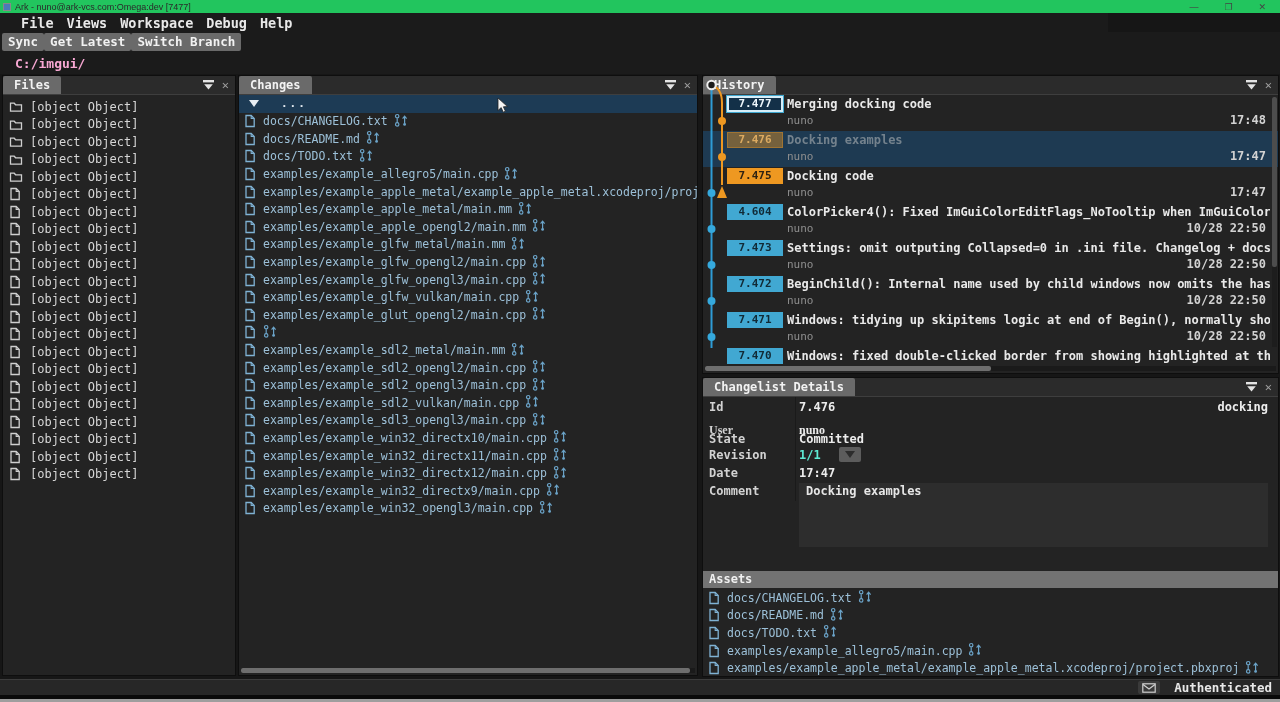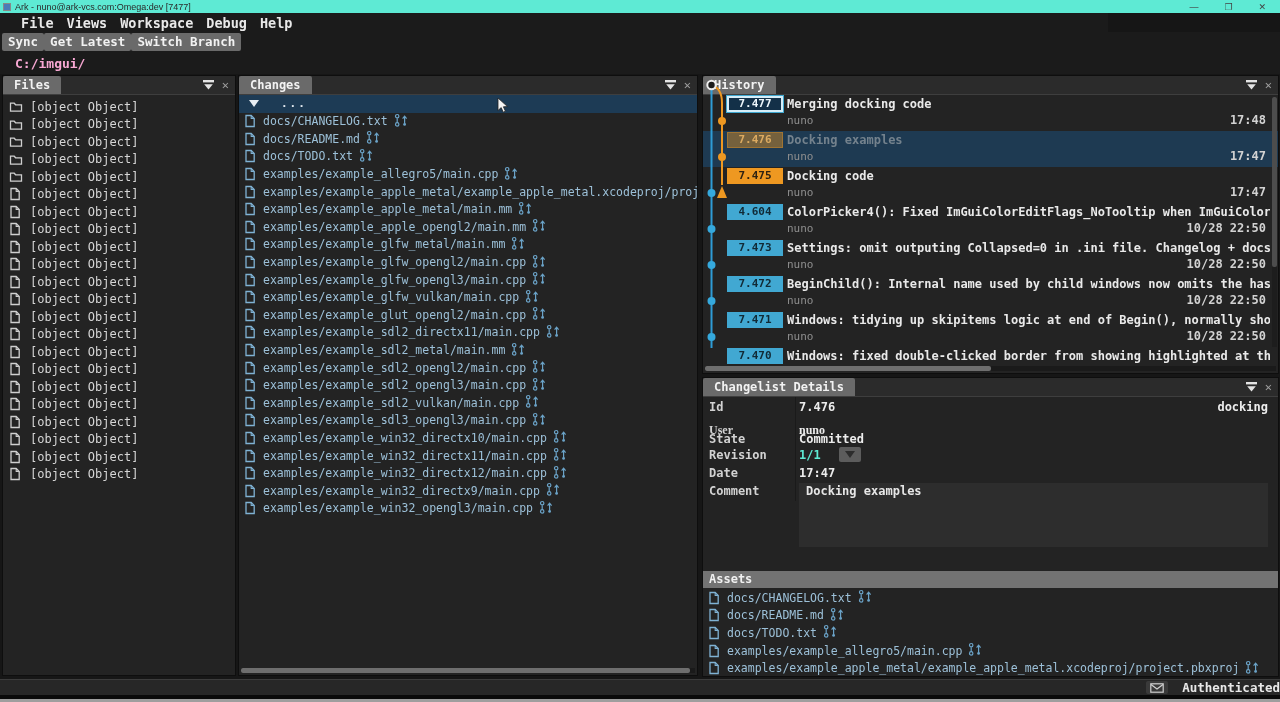--- a/index.html
+++ b/index.html
@@ -1,21 +1,21 @@
 <!DOCTYPE html>
 <html><head>
 <meta charset="utf-8">
 <style>
   * { margin:0; padding:0; box-sizing:border-box; }
   html,body { width:1280px; height:702px; overflow:hidden; background:#161616;
     font-family:"DejaVu Sans Mono", monospace; }
 
   
   #titlebar { position:absolute; left:0; top:0; width:1280px; height:13px;
-    background:#5eead4; display:flex; align-items:center;
+    background:#22c55e; display:flex; align-items:center;
     font-family:"Liberation Sans", sans-serif; font-size:9px; color:#2a2a2a; }
   #title-icon { width:8px; height:8px; background:#4a7cb8; border:1px solid #888;
     margin:0 4px 0 3px; }
   #win-controls { margin-left:auto; display:flex; gap:26px; padding-right:14px;
     color:#444; font-size:9px; }
   #win-controls span { cursor:default; }
 
   #menubar { position:absolute; left:0; top:13px; width:1108px; height:19px;
     background:#1b1b1b; display:flex; align-items:center; gap:13px;
     padding-left:21px; }
@@ -111,21 +111,21 @@
     background:#737373; color:#f0f0f0; font-size:12px; font-weight:700;
     line-height:17px; padding-left:6px; }
   #assets-list { position:absolute; left:0; right:0; top:192px; bottom:0; overflow:hidden; }
 
   
   #statusbar { position:absolute; left:0; top:679px; width:1280px; height:16px;
     background:#272727; border-top:1px solid #3c3c3c; display:flex;
     align-items:center; justify-content:flex-end; }
   #mail-box { width:22px; height:13px; background:#3a3a3a; border-radius:2px;
     display:flex; align-items:center; justify-content:center; margin-right:14px; }
-  #status-text { color:#e8e8e8; font-size:12.5px; font-weight:700; margin-right:0; }
+  #status-text { color:#e8e8e8; font-size:12.5px; font-weight:700; margin-right:8px; }
   #strip-black { position:absolute; left:0; top:695px; width:1280px; height:4px; background:#0a0a0a; }
   #strip-gray { position:absolute; left:0; top:699px; width:1280px; height:3px; background:#9e9e9e; }
 
   #cursor { position:absolute; left:497px; top:97px; pointer-events:none; }
 </style>
 </head>
 <body>
 
 <div id="titlebar">
   <span id="title-icon"></span>
@@ -655,21 +655,20 @@
         </span>
       </div>
 
       <div class="chg-row">
         <span class="icn">
           <svg width="12" height="14" viewBox="0 0 12 14">
             <path d="M2 1.5 H7.2 L10.2 4.5 V12.5 H2 Z" fill="none" stroke="#7fb2d4" stroke-width="1.3"></path>
             <path d="M7.2 1.5 V4.5 H10.2" fill="none" stroke="#7fb2d4" stroke-width="1.1"></path>
           </svg>
         </span>
-        <span>examples/example_sdl2_directx11/main.cpp</span>
         <span class="diff">
           <svg width="14" height="14" viewBox="0 0 14 14">
             <circle cx="3.2" cy="3.2" r="1.7" fill="none" stroke="#6ba3c8" stroke-width="1.2"></circle>
             <line x1="3.2" y1="5.2" x2="3.2" y2="10" stroke="#6ba3c8" stroke-width="1.2"></line>
             <circle cx="3.2" cy="11.4" r="1.7" fill="none" stroke="#6ba3c8" stroke-width="1.2"></circle>
             <path d="M10.6 10.8 V5 " fill="none" stroke="#6ba3c8" stroke-width="1.2"></path>
             <polyline points="8.6,5.6 10.6,3.2 12.6,5.6" fill="none" stroke="#6ba3c8" stroke-width="1.2"></polyline>
             <circle cx="10.6" cy="11.4" r="1.4" fill="#6ba3c8"></circle>
           </svg>
         </span>

